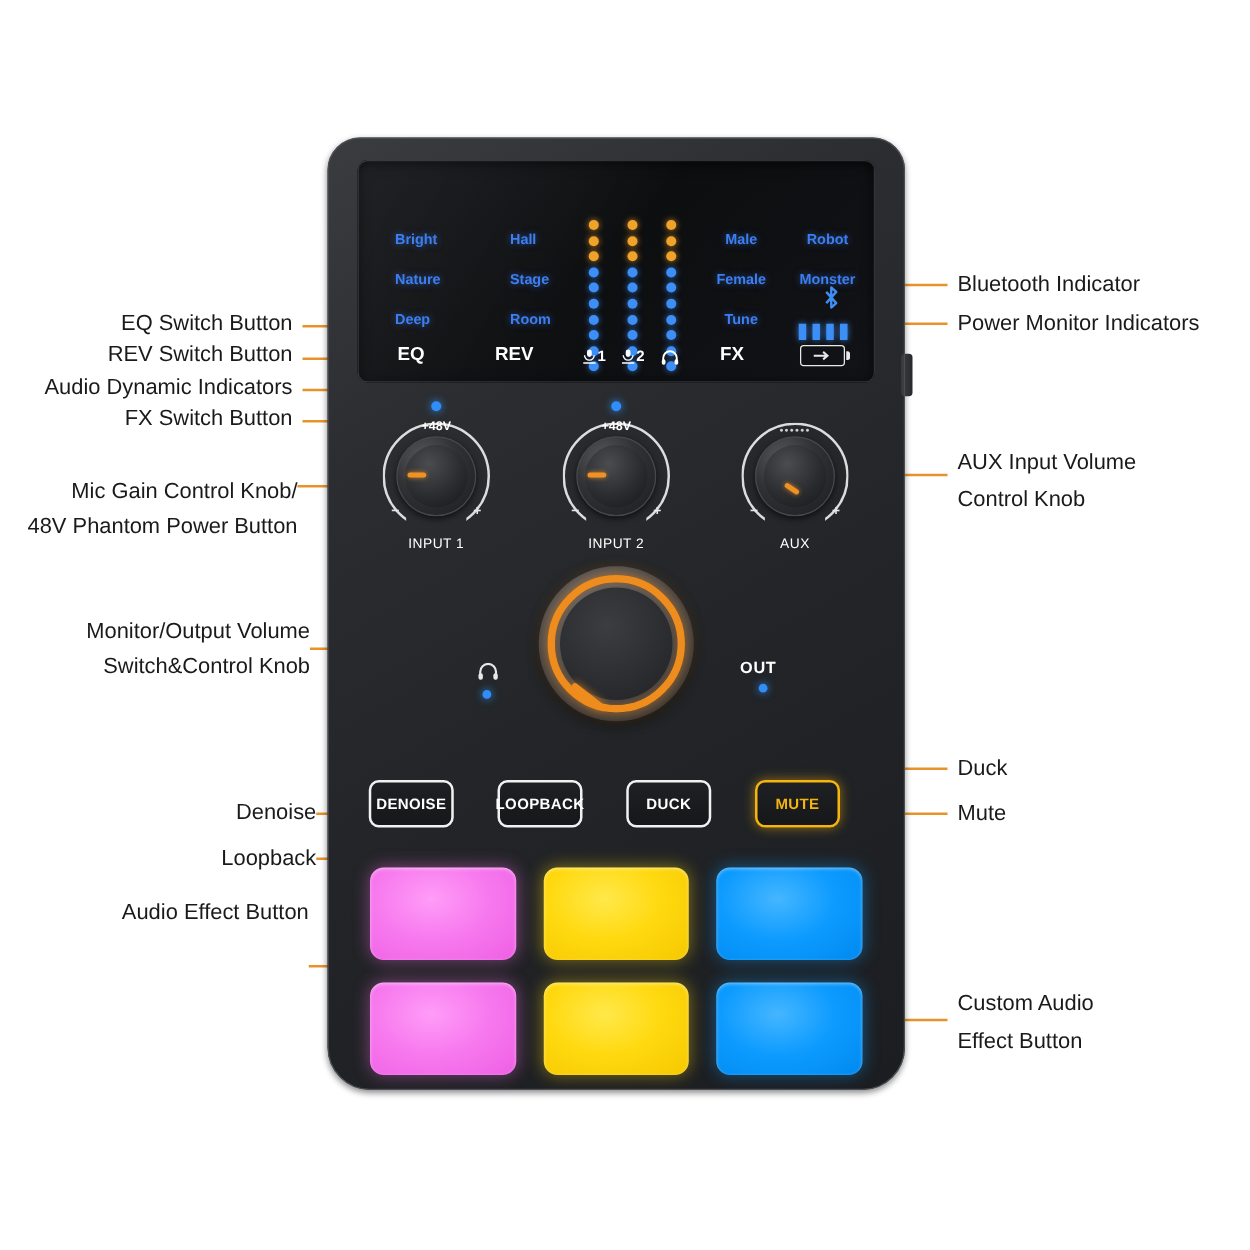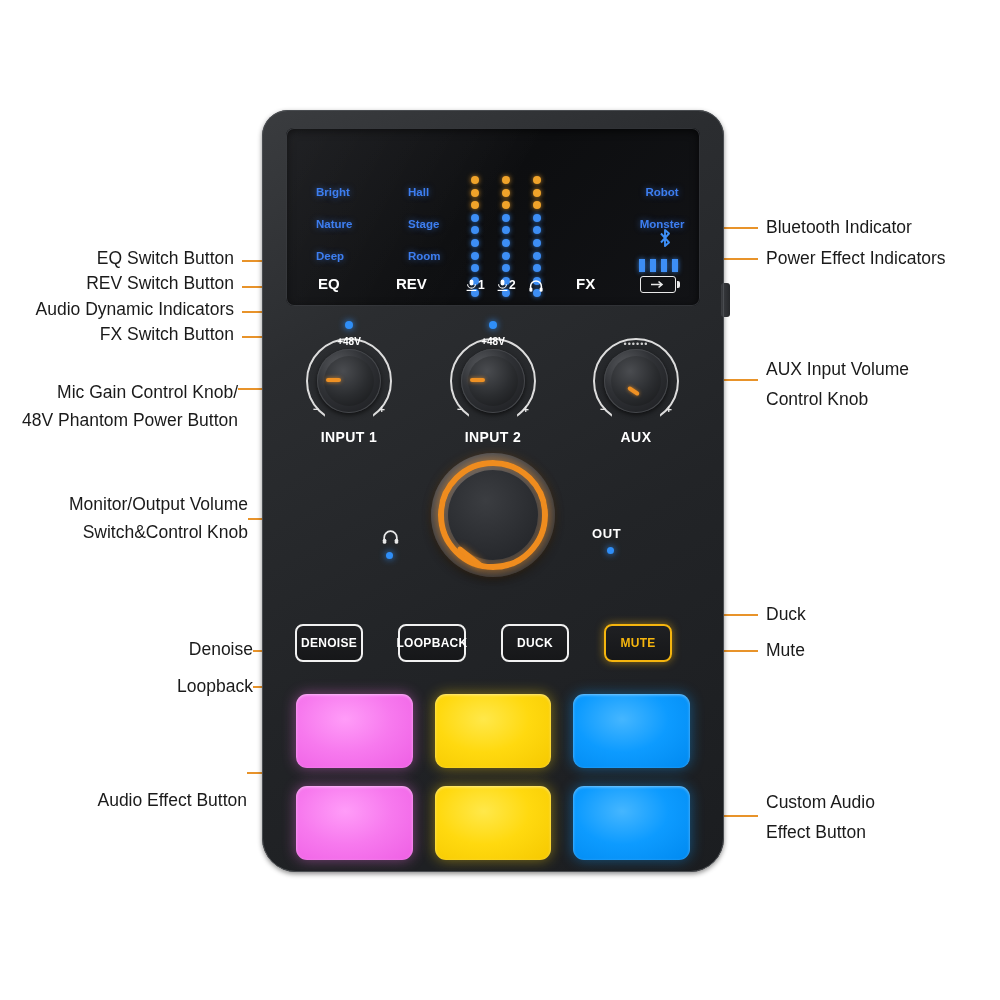--- a/index.html
+++ b/index.html
@@ -179,21 +179,21 @@
   .knob-dots {
     position: absolute; top: 1px; left: 0; width: 100%;
     text-align: center; color: #cfcfcf; font-size: 9px; letter-spacing: 1px;
   }
   .knob-pm {
     position: absolute; bottom: 9px; width: 100%;
     display: flex; justify-content: space-between; padding: 0 7px;
     color: #e6e6e6; font-size: 11px; font-weight: bold;
   }
   .knob-name {
-    margin-top: 5px; color: #fff; font-size: 14px; font-weight: bold;
+    margin-top: 5px; color: #fff; font-size: 11px; font-weight: normal;
     letter-spacing: .4px;
   }
 
   
   .main-knob {
     position: absolute; left: 169px; top: 343px;
     width: 124px; height: 124px; border-radius: 50%;
     background: radial-gradient(circle at 40% 30%, #5d6572 0%, #3a414c 50%, #23272d 100%);
     box-shadow: 0 3px 9px rgba(0,0,0,.6);
   }
@@ -311,38 +311,38 @@
   </div>
 
   <div class="lead h" style="left:696px; top:815px; width:62px;"></div>
 
   <div class="anno left" style="right:766px; top:246px;">EQ Switch Button</div>
   <div class="anno left" style="right:766px; top:271px;">REV Switch Button</div>
   <div class="anno left" style="right:766px; top:297px;">Audio Dynamic Indicators</div>
   <div class="anno left" style="right:766px; top:322px;">FX Switch Button</div>
 
   <div class="anno right" style="left:766px; top:215px;">Bluetooth Indicator</div>
-  <div class="anno right" style="left:766px; top:246px;">Power Effect Indicators</div>
+  <div class="anno right" style="left:766px; top:246px;">Power Monitor Indicators</div>
 
   <div class="anno left" style="right:762px; top:380px;">Mic Gain Control Knob/</div>
   <div class="anno left" style="right:762px; top:408px;">48V Phantom Power Button</div>
 
   <div class="anno right" style="left:766px; top:357px;">AUX Input Volume</div>
   <div class="anno right" style="left:766px; top:387px;">Control Knob</div>
 
   <div class="anno left" style="right:752px; top:492px;">Monitor/Output Volume</div>
   <div class="anno left" style="right:752px; top:520px;">Switch&amp;Control Knob</div>
 
   <div class="anno left" style="right:747px; top:637px;">Denoise</div>
   <div class="anno left" style="right:747px; top:674px;">Loopback</div>
 
   <div class="anno right" style="left:766px; top:602px;">Duck</div>
   <div class="anno right" style="left:766px; top:638px;">Mute</div>
 
-  <div class="anno left" style="right:753px; top:788px;">Audio Effect Button</div>
+  <div class="anno left" style="right:753px; top:717px;">Audio Effect Button</div>
 
   <div class="anno right" style="left:766px; top:790px;">Custom Audio</div>
   <div class="anno right" style="left:766px; top:820px;">Effect Button</div>
 
   <div class="device">
     <div class="device-lip"></div>
     <div class="side-btn"></div>
 
     <div class="lcd">
       <div class="lcd-sheen"></div>
@@ -353,20 +353,25 @@
         <div>Nature</div>
         <div>Deep</div>
       </div>
 
       <div class="lcd-col" style="left:110px; top:48px;margin-left:12px;">
         <div>Hall</div>
         <div>Stage</div>
         <div>Room</div>
       </div>
 
+      <div class="lcd-col" style="left:280px; top:48px; text-align:center; width:54px;">
+        <div>Male</div>
+        <div>Female</div>
+        <div>Tune</div>
+      </div>
       <div class="lcd-col" style="left:348px; top:48px; text-align:center; width:56px;">
         <div>Robot</div>
         <div>Monster</div>
       </div>
 
       <div class="meters">
         <div class="meter">
           <span class="dot o"></span>
           <span class="dot o"></span>
           <span class="dot o"></span>

